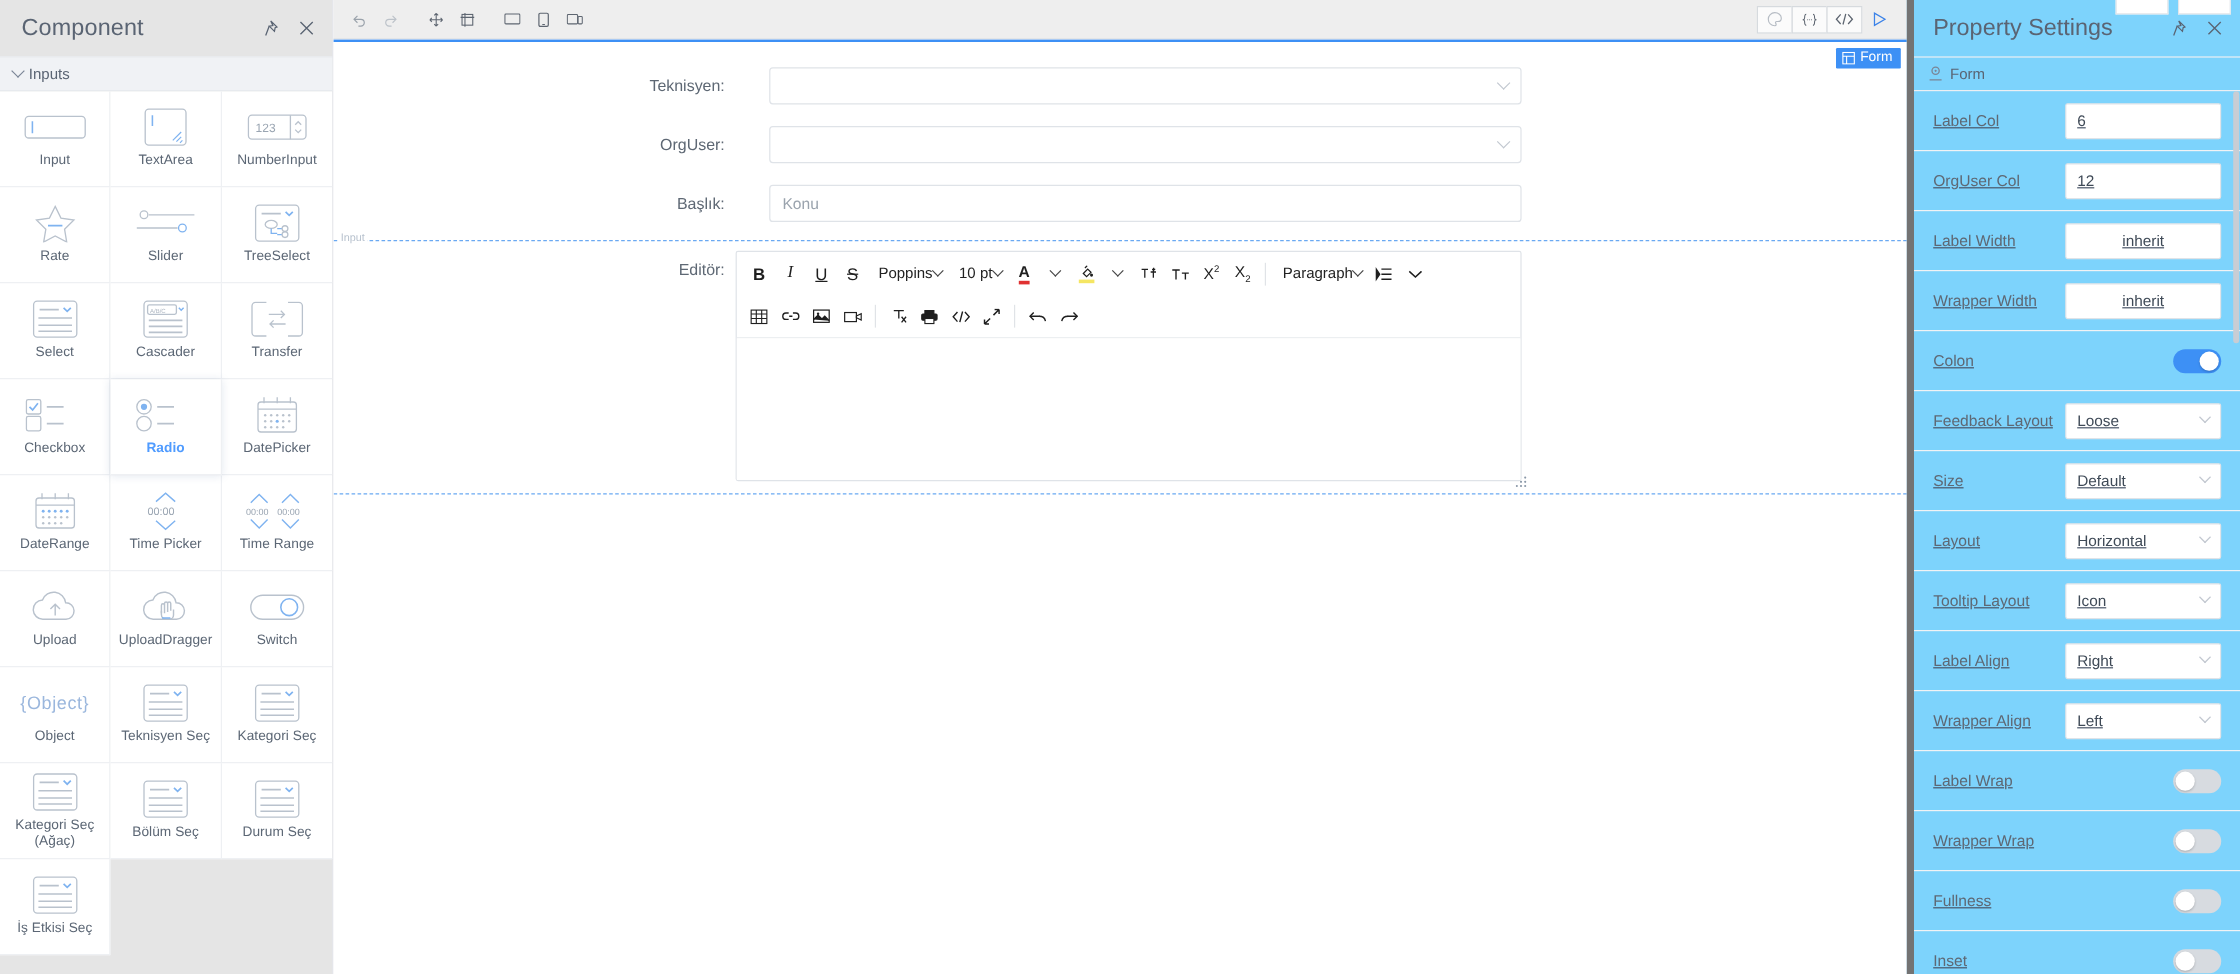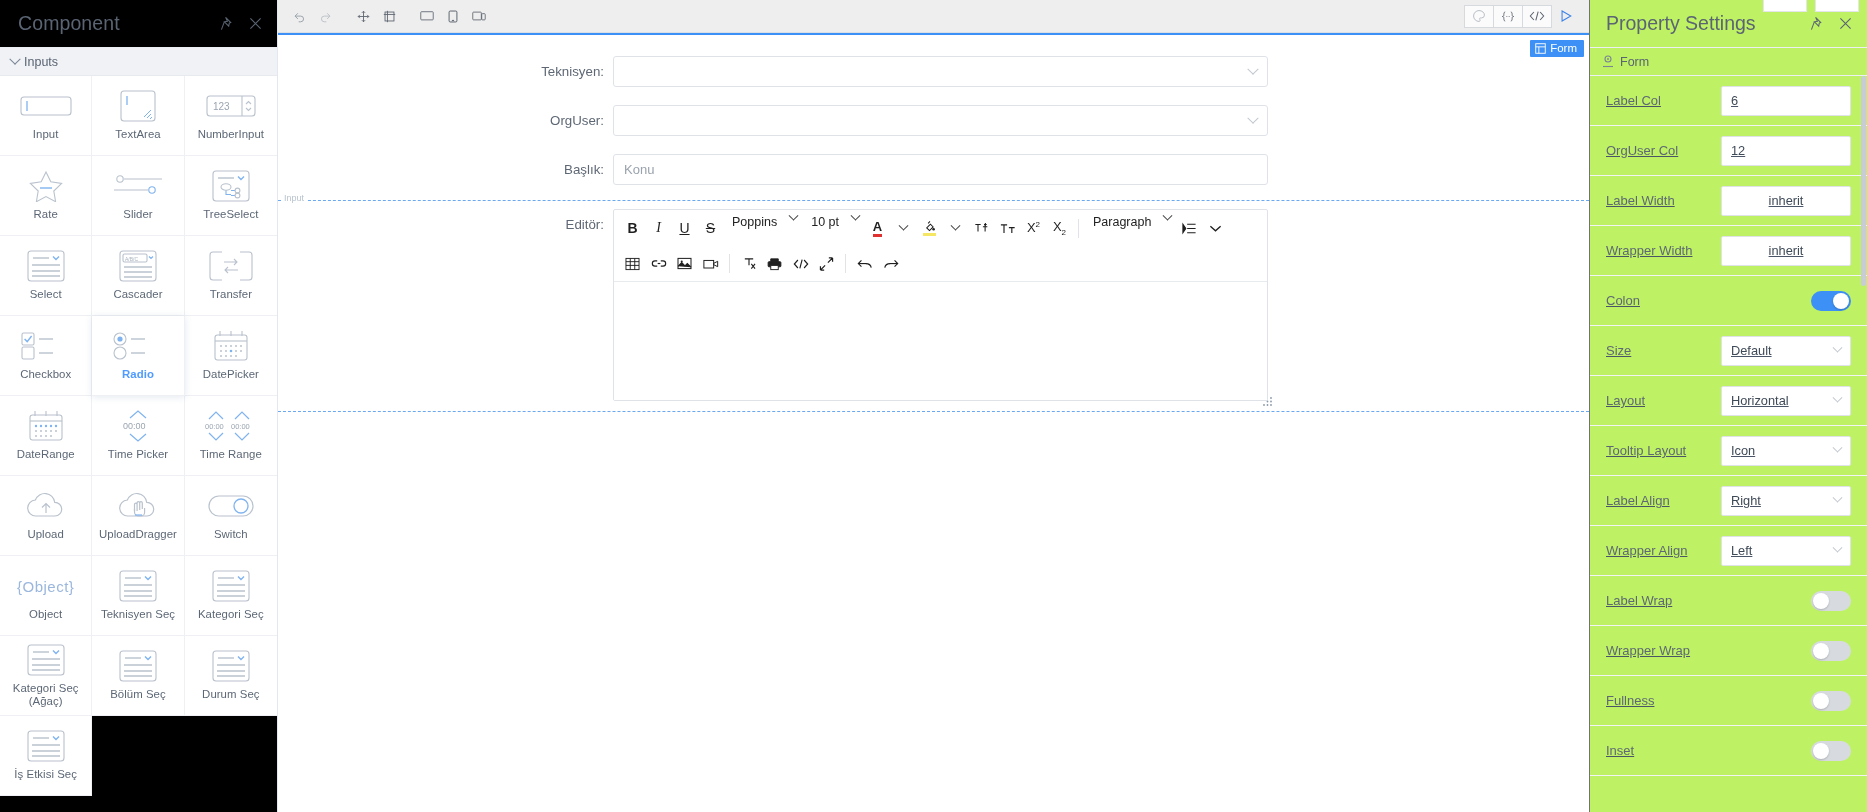--- a/index.html
+++ b/index.html
@@ -15,21 +15,21 @@
     display: flex;
     width: 1867px; height: 812px;
     position: relative;
   }
 
   
   .comp-panel {
     width: 278px;
     min-width: 278px;
     height: 812px;
-    background: #000000;
+    background: #e5e5e5;
     border-right: 1px solid #e4e7ed;
     display: flex;
     flex-direction: column;
   }
   .comp-header {
     height: 48px;
     min-height: 48px;
     display: flex;
     align-items: center;
     padding: 0 14px 0 18px;
@@ -183,20 +183,21 @@
     border: 1px solid #dfe3e8;
     border-radius: 3px;
     background: #fff;
     display: flex;
     align-items: center;
     padding: 0 10px;
     font-size: 13px;
     color: #9aa3ad;
     position: relative;
     cursor: pointer;
+    margin-left: 28px;
   }
   .sel-caret {
     position: absolute;
     right: 10px;
     width: 8px; height: 8px;
     border-right: 1.4px solid #c2c8d0;
     border-bottom: 1.4px solid #c2c8d0;
     transform: rotate(45deg) translate(-2px,-2px);
   }
 
@@ -252,21 +253,21 @@
   .ed-btn {
     min-width: 25px; height: 26px;
     display: flex; align-items: center; justify-content: center;
     color: #1f1f1f;
     font-size: 14px;
     cursor: pointer;
     border-radius: 3px;
     padding: 0 3px;
   }
   .ed-drop {
-    display: flex; gap: 13px;
+    display: flex; align-items: center; gap: 1px;
     height: 26px; padding: 0 5px 0 8px;
     font-size: 12.5px; color: #222;
     cursor: pointer;
     border-radius: 3px;
   }
   .dcaret {
     display: inline-block;
     width: 7px; height: 7px;
     border-right: 1.3px solid #444;
     border-bottom: 1.3px solid #444;
@@ -276,22 +277,22 @@
   .ed-body {
     height: 118px;
     background: #fff;
   }
 
   
   .prop-panel {
     width: 278px;
     min-width: 278px;
     height: 812px;
-    background: #bef264;
-    border-left: 1px solid #737373;
+    background: #7dd3fc;
+    border-left: 6px solid #737373;
     display: flex;
     flex-direction: column;
     position: relative;
   }
   .prop-header {
     height: 48px; min-height: 48px;
     display: flex; align-items: center;
     padding: 0 14px 0 16px;
     border-bottom: 1px solid #eceff3;
   }
@@ -1063,20 +1064,27 @@
             <span>inherit</span>
           </div>
         </div>
         <div class="prow">
           <div class="pname">Colon</div>
           <div class="toggle on">
             <div class="knob"></div>
           </div>
         </div>
         <div class="prow">
+          <div class="pname">Feedback Layout</div>
+          <div class="pfield select">
+            <span>Loose</span>
+            <span class="pcaret"></span>
+          </div>
+        </div>
+        <div class="prow">
           <div class="pname">Size</div>
           <div class="pfield select">
             <span>Default</span>
             <span class="pcaret"></span>
           </div>
         </div>
         <div class="prow">
           <div class="pname">Layout</div>
           <div class="pfield select">
             <span>Horizontal</span>

